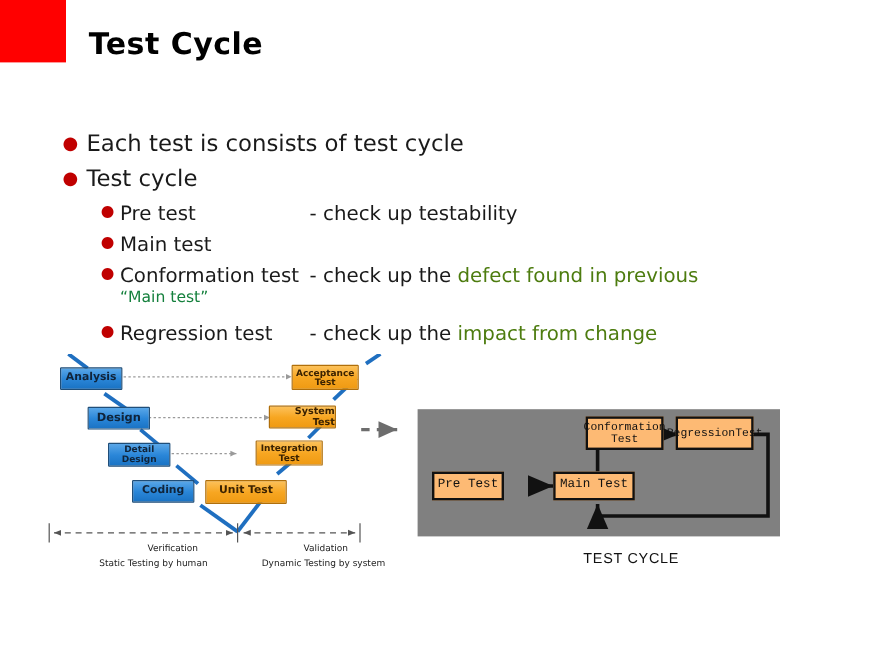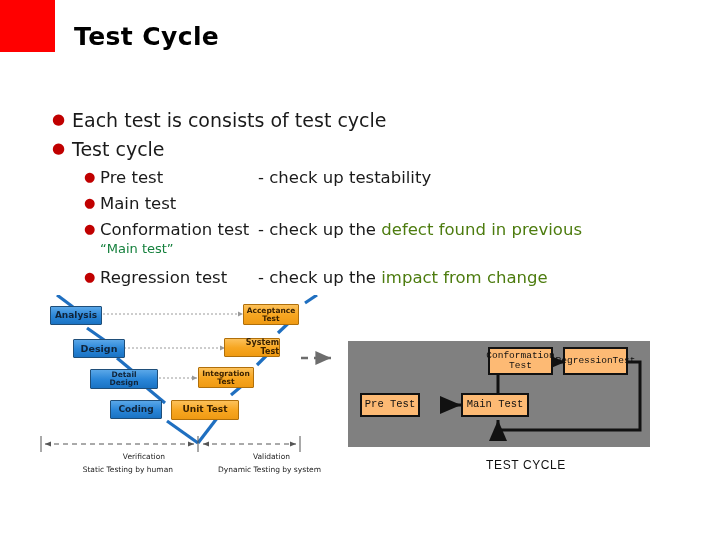--- a/index.html
+++ b/index.html
@@ -145,36 +145,36 @@
       <line x1="266" y1="63" x2="296" y2="63" stroke-dasharray="7,6" marker-end="url(#grayarrow)"></line>
     </g>
   </svg>
 
   <div class="vbox blue" style="left:15px;top:11px;width:52px;height:19px;font-size:9px;">
     <span>Analysis</span>
   </div>
   <div class="vbox blue" style="left:38px;top:44px;width:52px;height:19px;font-size:9.5px;">
     <span>Design</span>
   </div>
-  <div class="vbox blue" style="left:55px;top:74px;width:68px;height:20px;font-size:7.5px;flex-direction:column;">
+  <div class="vbox blue" style="left:55px;top:74px;width:52px;height:20px;font-size:7.5px;flex-direction:column;">
     <span>Detail</span>
     <span>Design</span>
   </div>
   <div class="vbox blue" style="left:75px;top:105px;width:52px;height:19px;font-size:9px;">
     <span>Coding</span>
   </div>
 
   <div class="vbox orange" style="left:208px;top:9px;width:56px;height:21px;font-size:7.5px;flex-direction:column;">
     <span>Acceptance</span>
     <span>Test</span>
   </div>
   <div class="vbox orange" style="left:189px;top:43px;width:56px;height:19px;font-size:8px;">
     <span>System Test</span>
   </div>
-  <div class="vbox orange" style="left:163px;top:72px;width:56px;height:21px;font-size:7.5px;flex-direction:column;">
+  <div class="vbox orange" style="left:178px;top:72px;width:56px;height:21px;font-size:7.5px;flex-direction:column;">
     <span>Integration</span>
     <span>Test</span>
   </div>
   <div class="vbox orange" style="left:136px;top:105px;width:68px;height:20px;font-size:9px;">
     <span>Unit Test</span>
   </div>
 
   <div class="vlabel" style="left:40px;top:157px;width:90px;">Verification</div>
   <div class="vlabel" style="left:12px;top:170px;width:126px;">Static Testing by human</div>
   <div class="vlabel" style="left:175px;top:157px;width:80px;">Validation</div>

